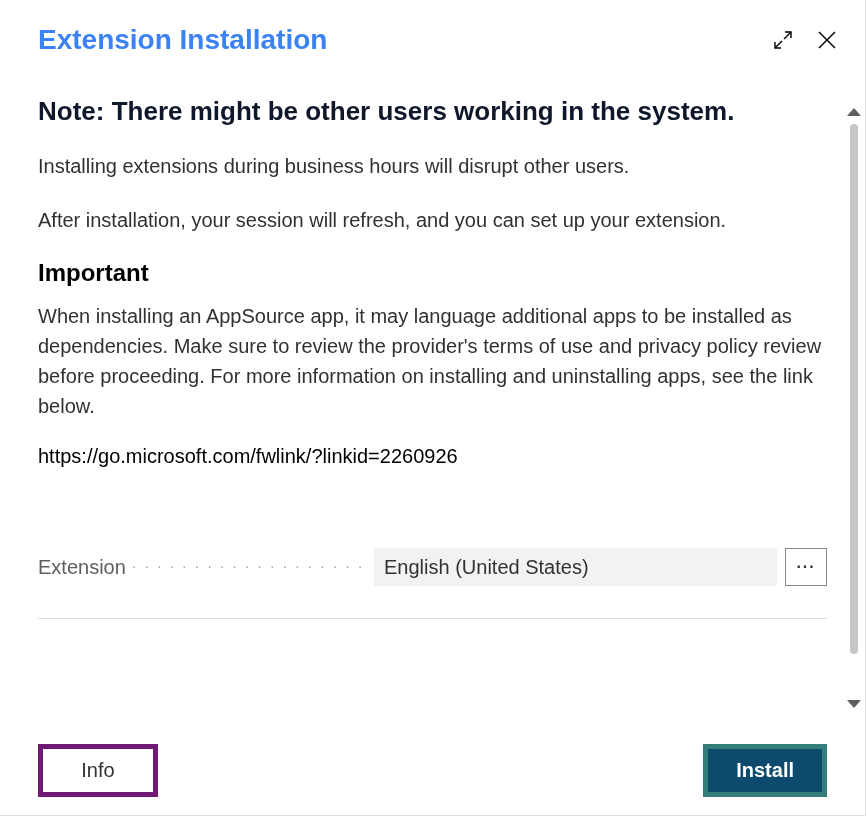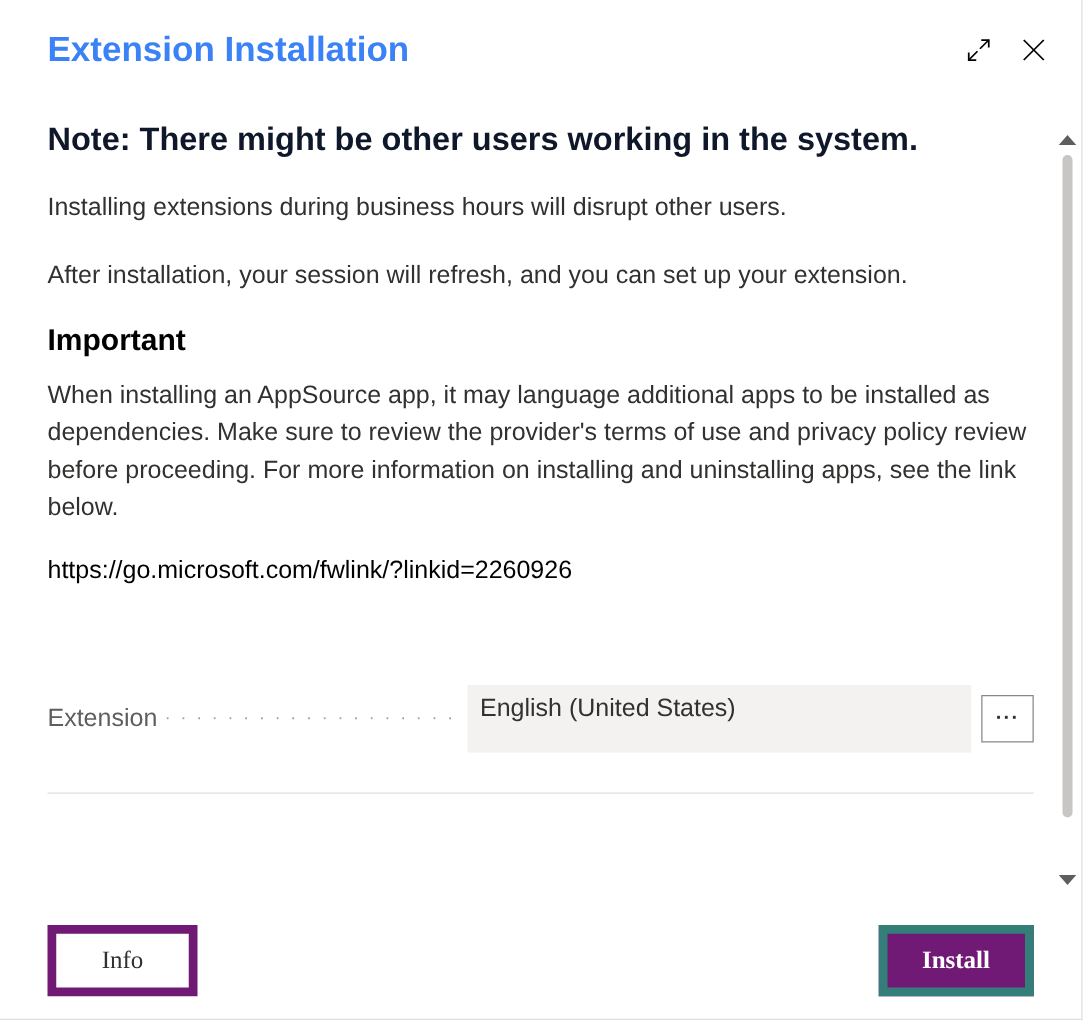--- a/index.html
+++ b/index.html
@@ -103,21 +103,21 @@
     position: relative;
     top: -3px;
   }
   .field-input {
     flex: 1;
     background: #f3f2f1;
     border: none;
     padding: 8px 10px;
     font-size: 20px;
     color: #323130;
-    height: 54px;
+    height: 38px;
   }
   .more-btn {
     width: 42px;
     height: 38px;
     border: 1px solid #8a8886;
     background: #ffffff;
     display: flex;
     align-items: center;
     justify-content: center;
     cursor: pointer;
@@ -132,30 +132,29 @@
     left: 0;
     right: 0;
     padding: 14px 38px 18px 38px;
     display: flex;
     justify-content: space-between;
     align-items: center;
   }
   .btn {
     padding: 10px 28px;
     font-size: 20px;
-    border: 7px solid #701a75;
+    border: 5px solid #701a75;
     background: #ffffff;
     color: #323130;
     cursor: pointer;
     min-width: 120px;
     text-align: center;
-    font-family: Liberation Serif, serif;
   }
   .btn.primary {
-    background: #701a75;
+    background: #0c4a6e;
     border-color: #347e7a;
     color: #ffffff;
     min-width: 118px;
     font-weight: 600;
   }
   .scrollbar {
     position: absolute;
     right: 4px;
     top: 108px;
     width: 14px;

